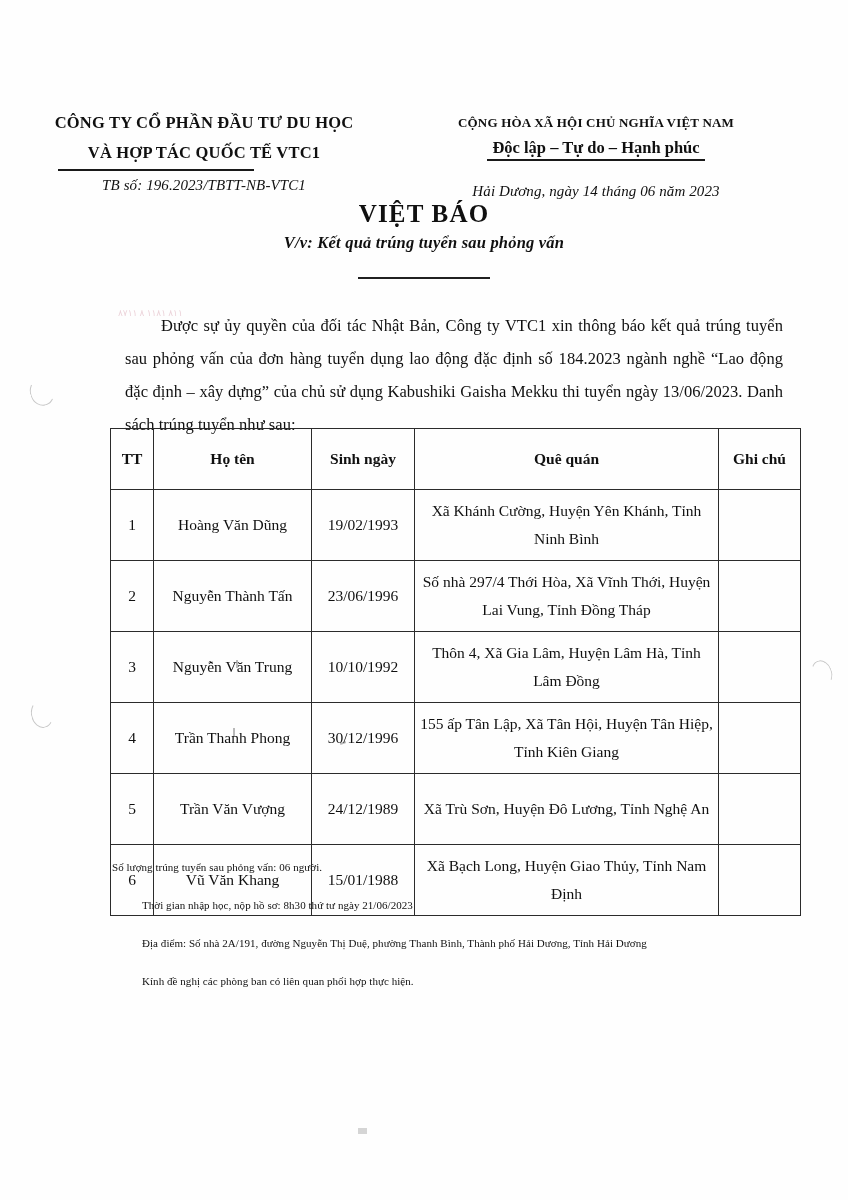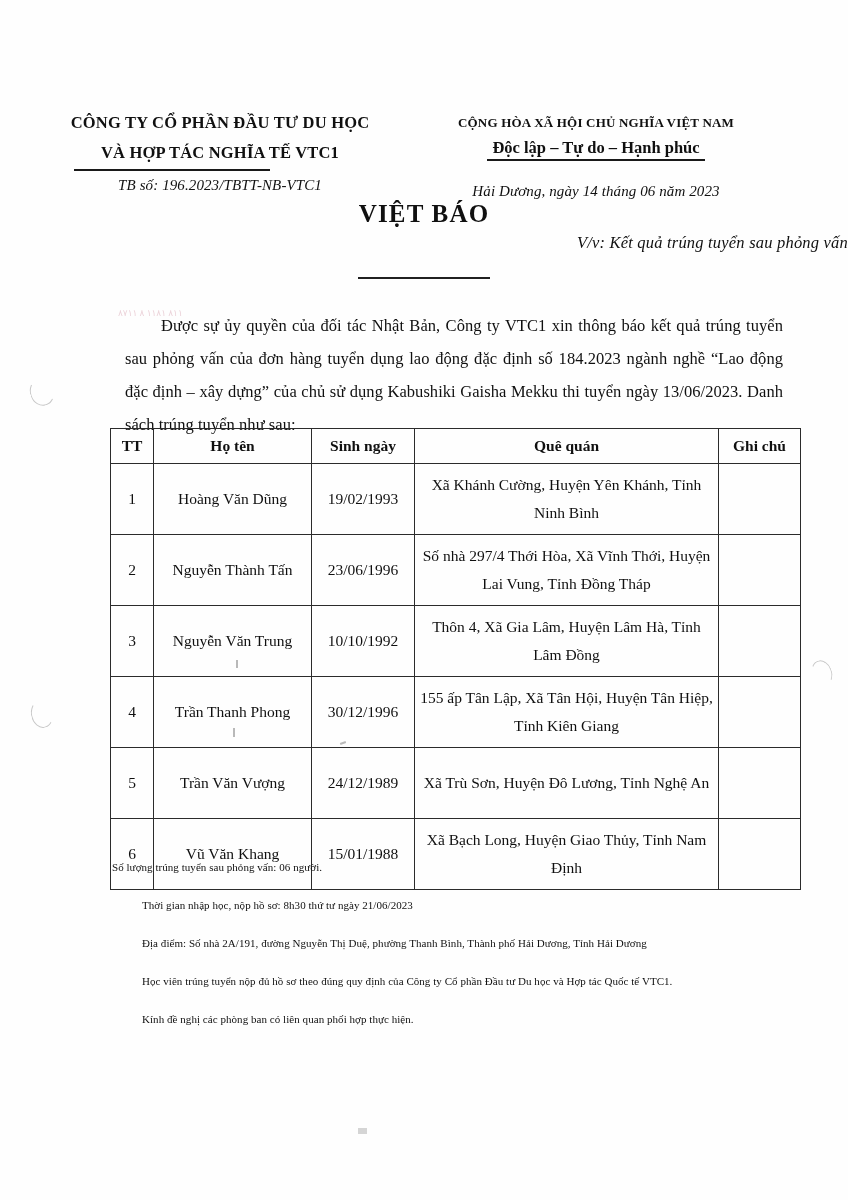--- a/index.html
+++ b/index.html
@@ -49,21 +49,21 @@
     pointer-events: none;
   }
 
   
   .header {
     position: absolute;
     top: 108px;
     left: 0;
     right: 16px;
     display: flex;
-    padding: 0 40px;
+    padding: 0 24px;
     box-sizing: border-box;
   }
   .hdr-left  { width: 360px; text-align: center; }
   .hdr-right { flex: 1; text-align: center; }
 
   .org-line {
     font-weight: bold;
     font-size: 16.5px;
     line-height: 30px;
     letter-spacing: .2px;
@@ -109,25 +109,24 @@
     left: 0; right: 0;
     text-align: center;
   }
   .title {
     font-size: 25px;
     font-weight: bold;
     letter-spacing: 1.2px;
   }
   .subtitle {
     font-size: 16.5px;
-    font-weight: normal;
+    font-weight: bold;
     font-style: italic;
     margin-top: 5px;
     letter-spacing: .2px;
-    text-align: right;
   }
   .title-rule {
     width: 132px;
     height: 1.6px;
     background: #202020;
     margin: 24px auto 0 auto;
   }
 
   
   .body {
@@ -162,21 +161,21 @@
     border: 1.3px solid #2b2b2b;
     font-size: 15.5px;
     text-align: center;
     vertical-align: middle;
     padding: 2px 4px;
     line-height: 28px;
   }
   table.people th {
     font-weight: bold;
     height: 34px;
-    padding: 0 4px;
+    padding: 13px 4px;
   }
   col.c-tt     { width: 43px;  }
   col.c-name   { width: 158px; }
   col.c-dob    { width: 103px; }
   col.c-home   { width: 304px; }
   col.c-note   { width: 82px;  }
   td.r-home    { padding: 4px 8px; }
   td.r-name, td.r-dob, td.r-tt { white-space: nowrap; }
   tbody td { height: 66px; }
 
@@ -209,21 +208,21 @@
   <div class="speck" style="left:340px; top:742px; width:6px; height:2px; transform:rotate(-20deg);"></div>
   <div class="speck" style="left:236px; top:660px; width:2px; height:8px;"></div>
   <div class="speck" style="left:233px; top:728px; width:2px; height:9px;"></div>
   <div class="speck" style="left:358px; top:1128px; width:9px; height:6px; opacity:.6;"></div>
 
   <div class="header">
 
     <div class="hdr-left">
       <div class="org-line">CÔNG TY CỔ PHẦN ĐẦU TƯ DU HỌC</div>
       <div>
-        <span class="org-line second">VÀ HỢP TÁC NGHĨA TẾ VTC1</span>
+        <span class="org-line second">VÀ HỢP TÁC QUỐC TẾ VTC1</span>
       </div>
       <div class="rule-under-org left-rule"></div>
       <div class="doc-no">TB số: 196.2023/TBTT-NB-VTC1</div>
     </div>
 
     <div class="hdr-right">
       <div class="nation-line">CỘNG HÒA XÃ HỘI CHỦ NGHĨA VIỆT NAM</div>
       <div>
         <span class="motto">Độc lập – Tự do – Hạnh phúc</span>
       </div>
@@ -305,17 +304,16 @@
           <td class="r-note"></td>
         </tr>
       </tbody>
     </table>
   </div>
 
   <div class="closing">
     <p class="noindent">Số lượng trúng tuyển sau phỏng vấn: 06 người.</p>
     <p class="indent">Thời gian nhập học, nộp hồ sơ: 8h30 thứ tư ngày 21/06/2023</p>
     <p class="indent">Địa điểm: Số nhà 2A/191, đường Nguyễn Thị Duệ, phường Thanh Bình, Thành phố Hải Dương, Tỉnh Hải Dương</p>
-    <p class="indent">Học viên trúng tuyển nộp đủ hồ sơ theo đúng quy định của Công ty Cổ phần Đầu tư Du học và Hợp tác Quốc tế VTC1.</p>
     <p class="indent">Kính đề nghị các phòng ban có liên quan phối hợp thực hiện.</p>
   </div>
 
 </div>
 
 </body></html>

